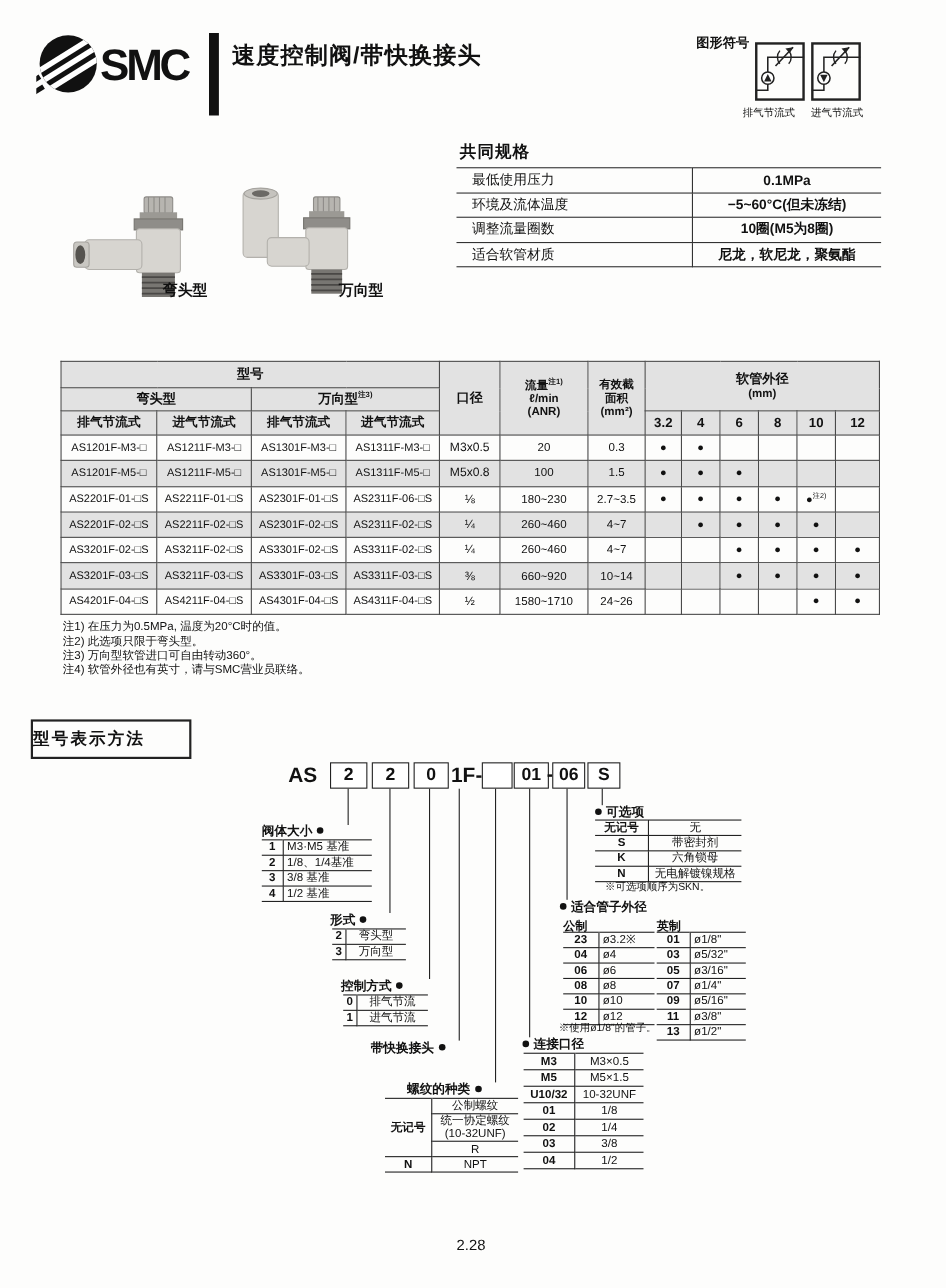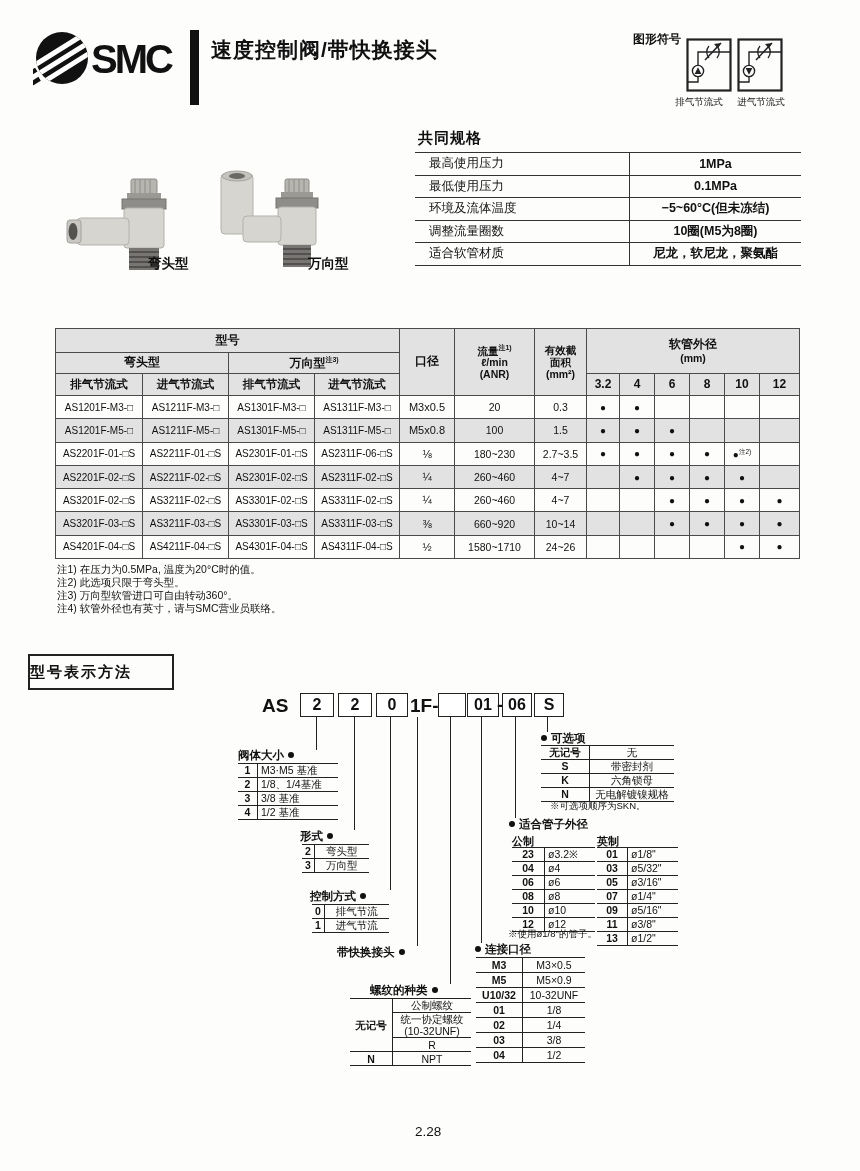--- a/index.html
+++ b/index.html
@@ -180,24 +180,20 @@
         <line x1="70" y1="93" x2="98" y2="93"></line>
         <line x1="70" y1="98" x2="98" y2="98"></line>
       </g>
   </svg>
   <div class="photo-caption" style="left:148px;top:255px;" data-name="photo-caption-elbow">弯头型</div>
   <div class="photo-caption" style="left:308px;top:255px;" data-name="photo-caption-universal">万向型</div>
 
   <div class="spec-title" data-name="common-specs-title">共同规格</div>
   <table class="spec-table" data-name="common-specs-table">
       <tbody>
-        <tr data-name="table-row">
-          <td class="code-col" data-name="code-cell">最高使用压力</td>
-          <td class="val-col" data-name="value-cell">1MPa</td>
-        </tr>
         <tr data-name="table-row">
           <td class="code-col" data-name="code-cell">最低使用压力</td>
           <td class="val-col" data-name="value-cell">0.1MPa</td>
         </tr>
         <tr data-name="table-row">
           <td class="code-col" data-name="code-cell">环境及流体温度</td>
           <td class="val-col" data-name="value-cell">−5~60°C(但未冻结)</td>
         </tr>
         <tr data-name="table-row">
           <td class="code-col" data-name="code-cell">调整流量圈数</td>
@@ -483,21 +479,21 @@
   </table>
 
   <table class="code-table" style="left:476px;top:957px;" data-name="port-size-table">
       <tbody>
         <tr data-name="table-row">
           <td class="code-col" data-name="code-cell">M3</td>
           <td class="val-col" data-name="value-cell">M3×0.5</td>
         </tr>
         <tr data-name="table-row">
           <td class="code-col" data-name="code-cell">M5</td>
-          <td class="val-col" data-name="value-cell">M5×0.9</td>
+          <td class="val-col" data-name="value-cell">M5×1.5</td>
         </tr>
         <tr data-name="table-row">
           <td class="code-col" data-name="code-cell">U10/32</td>
           <td class="val-col" data-name="value-cell">10-32UNF</td>
         </tr>
         <tr data-name="table-row">
           <td class="code-col" data-name="code-cell">01</td>
           <td class="val-col" data-name="value-cell">1/8</td>
         </tr>
         <tr data-name="table-row">

